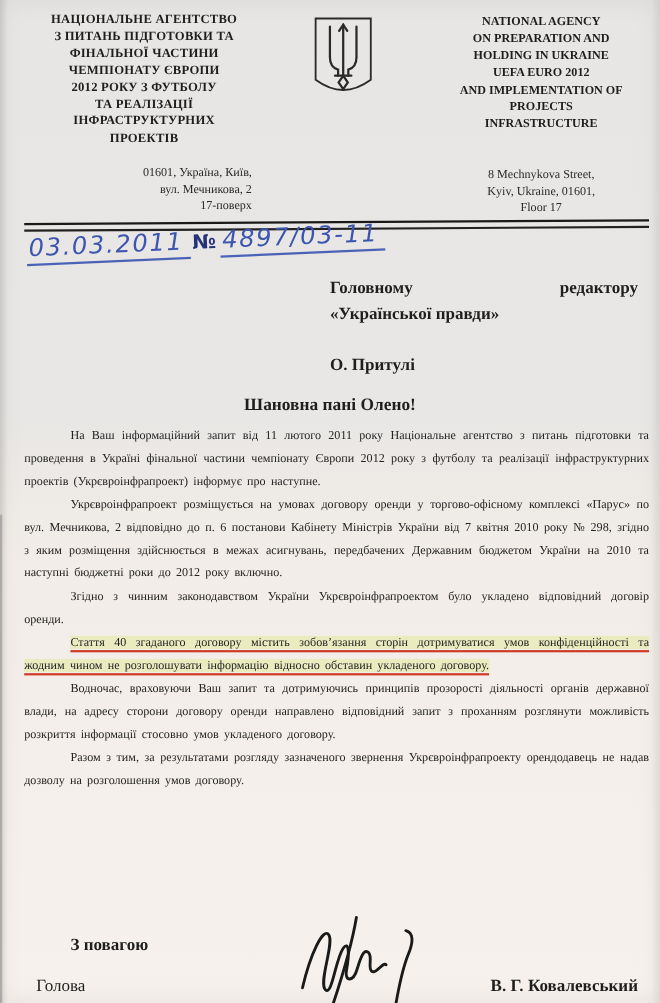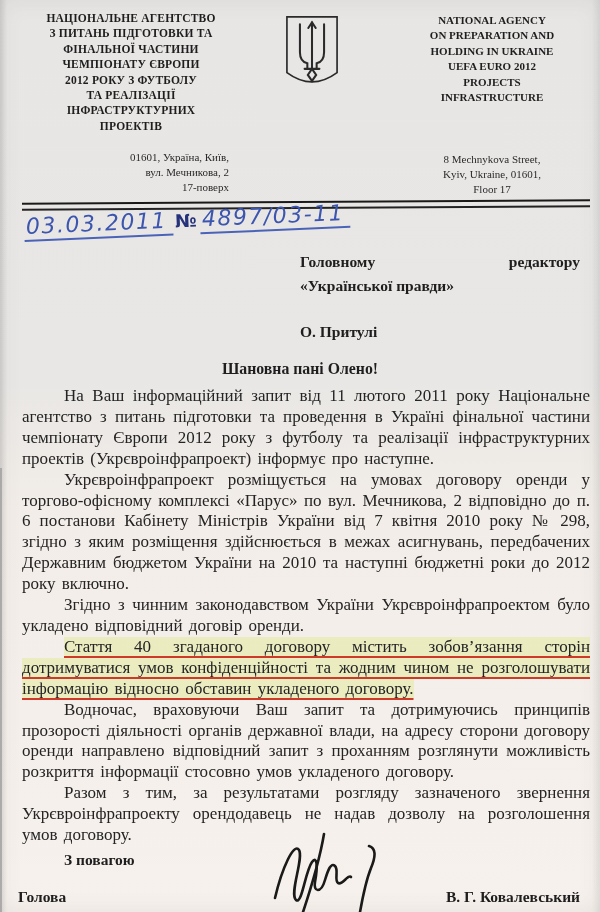--- a/index.html
+++ b/index.html
@@ -36,33 +36,33 @@
   .hw-no{color:#26337a;font-style:normal;font-weight:bold;font-size:18px;padding:0 2px;}
   
   .recipient{position:absolute;left:300px;top:250px;width:280px;
     font-weight:bold;font-size:15.5px;line-height:24px;color:#1e1e1e;}
   .recipient .r1{text-align:justify;text-align-last:justify;}
   .recipient .r3{margin-top:22px;}
   
   .salutation{position:absolute;left:0;right:0;top:360px;text-align:center;
     font-weight:bold;font-size:15.8px;color:#1e1e1e;}
   .body{position:absolute;left:22px;top:386px;width:568px;
-    font-size:17px;line-height:20.9px;text-align:justify;word-spacing:2px;color:#242424;}
+    font-size:11px;line-height:20.9px;text-align:justify;word-spacing:2px;color:#242424;}
   .body p{margin:0;text-indent:42px;}
   .hl{
     background:rgba(224,232,142,0.45);
     text-decoration:underline;
     text-decoration-color:#cf3a28;
     text-decoration-thickness:2px;
     text-underline-offset:4px;
     text-decoration-skip-ink:none;
   }
   
   .regards{position:absolute;left:64px;top:851px;font-weight:bold;font-size:15.5px;color:#1e1e1e;}
-  .sig-title{position:absolute;left:18px;top:888px;font-weight:bold;font-size:15.5px;color:#1e1e1e;}
+  .sig-title{position:absolute;left:33px;top:888px;font-weight:normal;font-size:15.5px;color:#1e1e1e;}
   .signer{position:absolute;right:20px;top:888px;font-weight:bold;font-size:15.5px;color:#1e1e1e;}
   .signature{position:absolute;left:272px;top:830px;width:136px;height:82px;}
   .edge-shade{position:absolute;left:0;top:468px;width:2px;height:444px;background:#8a8a8a;opacity:.55;}
 </style>
 </head>
 <body>
 
 <div class="page">
 
   <div class="lh-left">
@@ -93,20 +93,21 @@
         <path d="M30,58 L34.5,64.5 L30,71 L25.5,64.5 Z"></path>
       </g>
     </svg>
   </div>
 
   <div class="lh-right">
     <div>NATIONAL AGENCY</div>
     <div>ON PREPARATION AND</div>
     <div>HOLDING IN UKRAINE</div>
     <div>UEFA EURO 2012</div>
+    <div>AND IMPLEMENTATION OF</div>
     <div>PROJECTS</div>
     <div>INFRASTRUCTURE</div>
   </div>
   <div class="lh-right-addr">
     <div>8 Mechnykova Street,</div>
     <div>Kyiv, Ukraine, 01601,</div>
     <div>Floor 17</div>
   </div>
 
   <div class="rule"></div>

